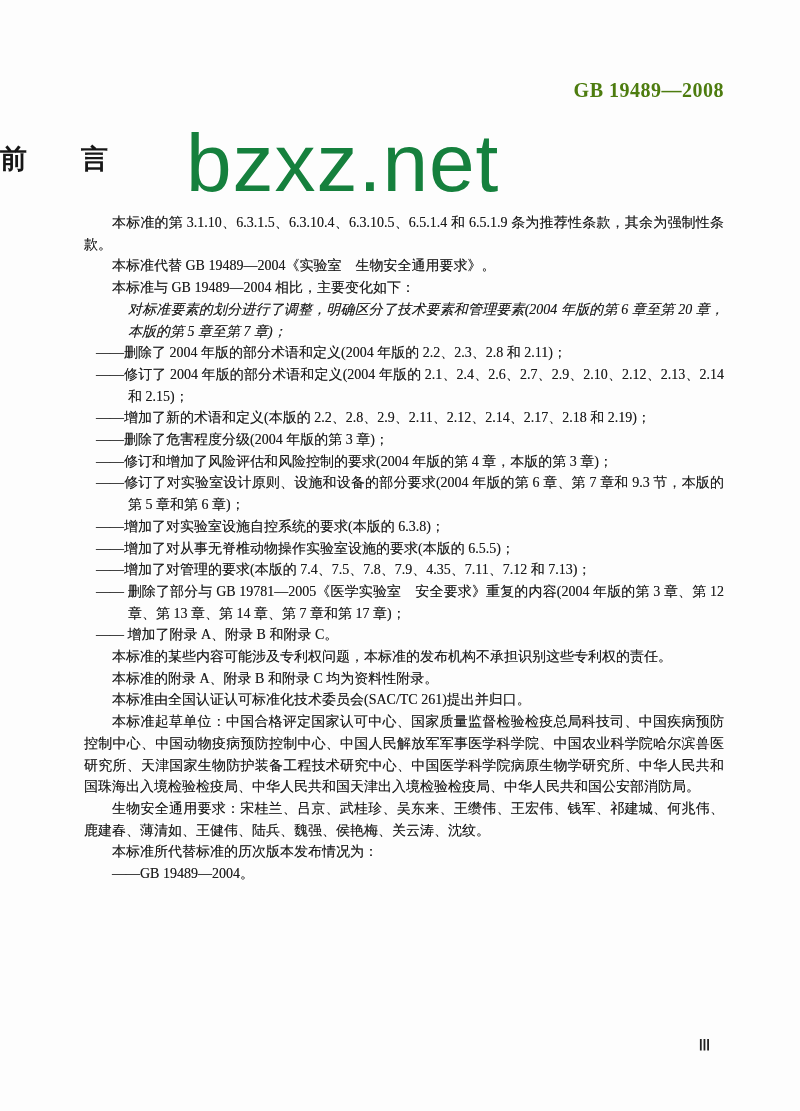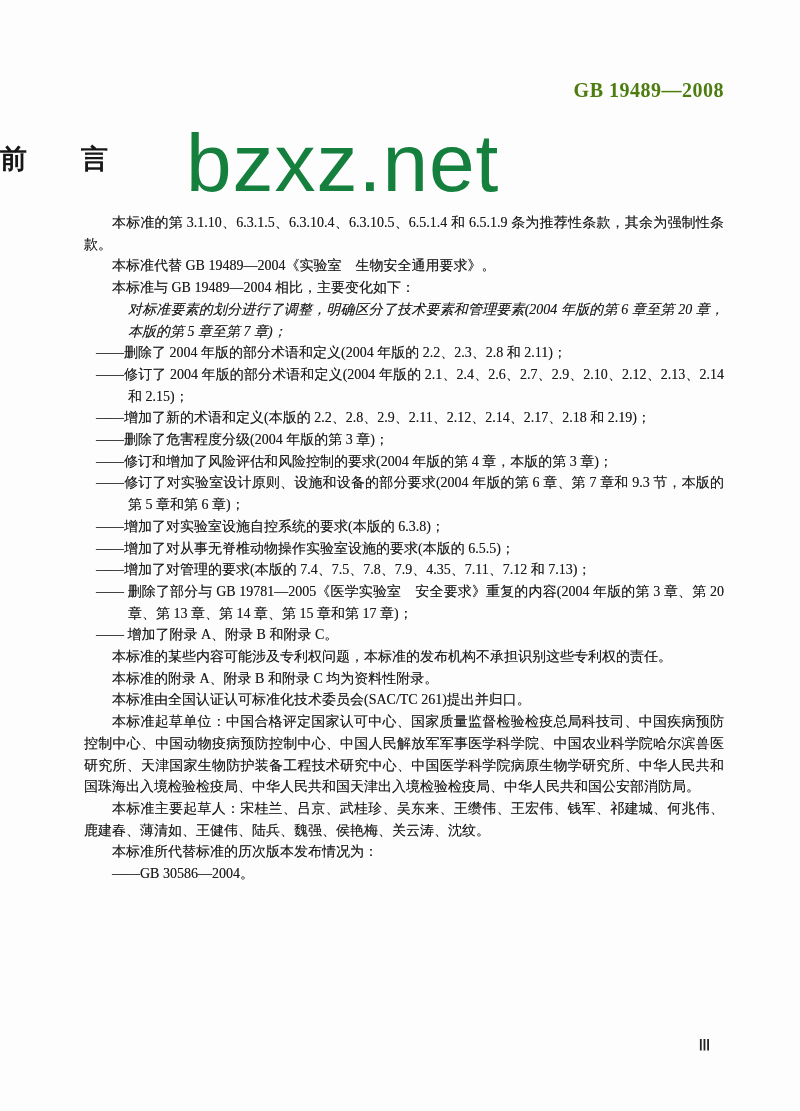--- a/index.html
+++ b/index.html
@@ -93,26 +93,26 @@
       <div class="item-nodash">对标准要素的划分进行了调整，明确区分了技术要素和管理要素(2004 年版的第 6 章至第 20 章，本版的第 5 章至第 7 章)；</div>
       <div class="item">——删除了 2004 年版的部分术语和定义(2004 年版的 2.2、2.3、2.8 和 2.11)；</div>
       <div class="item">——修订了 2004 年版的部分术语和定义(2004 年版的 2.1、2.4、2.6、2.7、2.9、2.10、2.12、2.13、2.14 和 2.15)；</div>
       <div class="item">——增加了新的术语和定义(本版的 2.2、2.8、2.9、2.11、2.12、2.14、2.17、2.18 和 2.19)；</div>
       <div class="item">——删除了危害程度分级(2004 年版的第 3 章)；</div>
       <div class="item">——修订和增加了风险评估和风险控制的要求(2004 年版的第 4 章，本版的第 3 章)；</div>
       <div class="item">——修订了对实验室设计原则、设施和设备的部分要求(2004 年版的第 6 章、第 7 章和 9.3 节，本版的第 5 章和第 6 章)；</div>
       <div class="item">——增加了对实验室设施自控系统的要求(本版的 6.3.8)；</div>
       <div class="item">——增加了对从事无脊椎动物操作实验室设施的要求(本版的 6.5.5)；</div>
       <div class="item">——增加了对管理的要求(本版的 7.4、7.5、7.8、7.9、4.35、7.11、7.12 和 7.13)；</div>
-      <div class="item">—— 删除了部分与 GB 19781—2005《医学实验室　安全要求》重复的内容(2004 年版的第 3 章、第 20 章、第 13 章、第 14 章、第 15 章和第 17 章)；</div>
+      <div class="item">—— 删除了部分与 GB 19781—2005《医学实验室　安全要求》重复的内容(2004 年版的第 3 章、第 12 章、第 13 章、第 14 章、第 7 章和第 17 章)；</div>
       <div class="item">—— 增加了附录 A、附录 B 和附录 C。</div>
       <div class="para">本标准的某些内容可能涉及专利权问题，本标准的发布机构不承担识别这些专利权的责任。</div>
       <div class="para">本标准的附录 A、附录 B 和附录 C 均为资料性附录。</div>
       <div class="para">本标准由全国认证认可标准化技术委员会(SAC/TC 261)提出并归口。</div>
       <div class="para">本标准起草单位：中国合格评定国家认可中心、国家质量监督检验检疫总局科技司、中国疾病预防控制中心、中国动物疫病预防控制中心、中国人民解放军军事医学科学院、中国农业科学院哈尔滨兽医研究所、天津国家生物防护装备工程技术研究中心、中国医学科学院病原生物学研究所、中华人民共和国珠海出入境检验检疫局、中华人民共和国天津出入境检验检疫局、中华人民共和国公安部消防局。</div>
-      <div class="para">本标准主要起草人：宋桂兰、吕京、武桂珍、吴东来、王缵伟、王宏伟、钱军、祁建城、何兆伟、鹿建春、薄清如、王健伟、陆兵、魏强、侯艳梅、关云涛、沈纹。</div>
+      <div class="para">生物安全通用要求：宋桂兰、吕京、武桂珍、吴东来、王缵伟、王宏伟、钱军、祁建城、何兆伟、鹿建春、薄清如、王健伟、陆兵、魏强、侯艳梅、关云涛、沈纹。</div>
       <div class="para">本标准所代替标准的历次版本发布情况为：</div>
-      <div class="para">——GB 30586—2004。</div>
+      <div class="para">——GB 19489—2004。</div>
     </div>
 
   <div class="page-number">Ⅲ</div>
 
 </div>
 
 </body></html>

